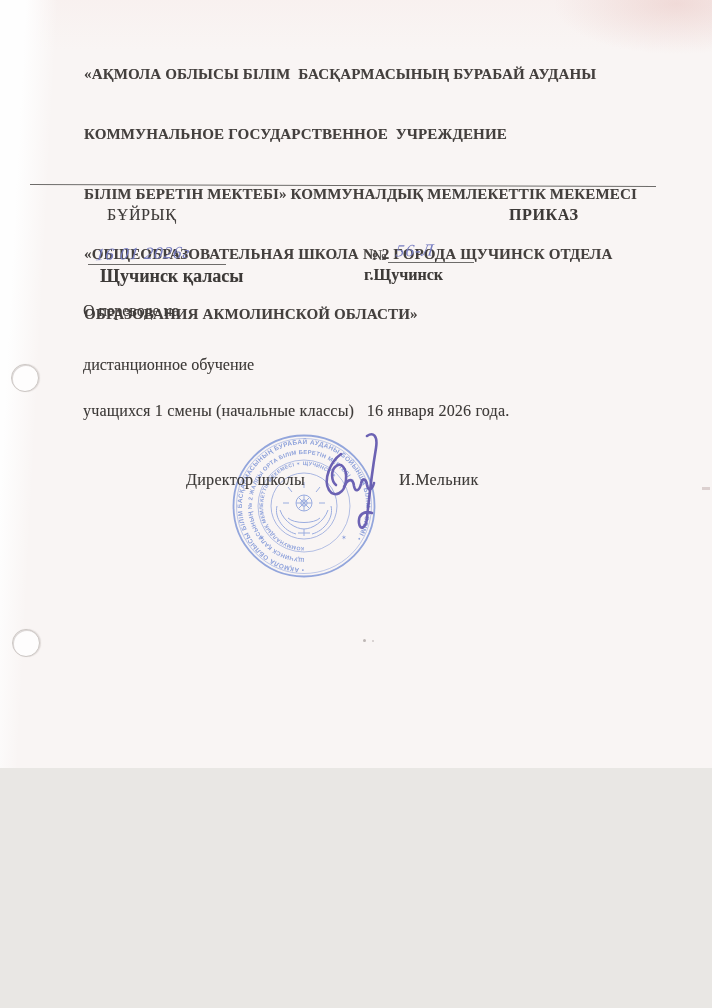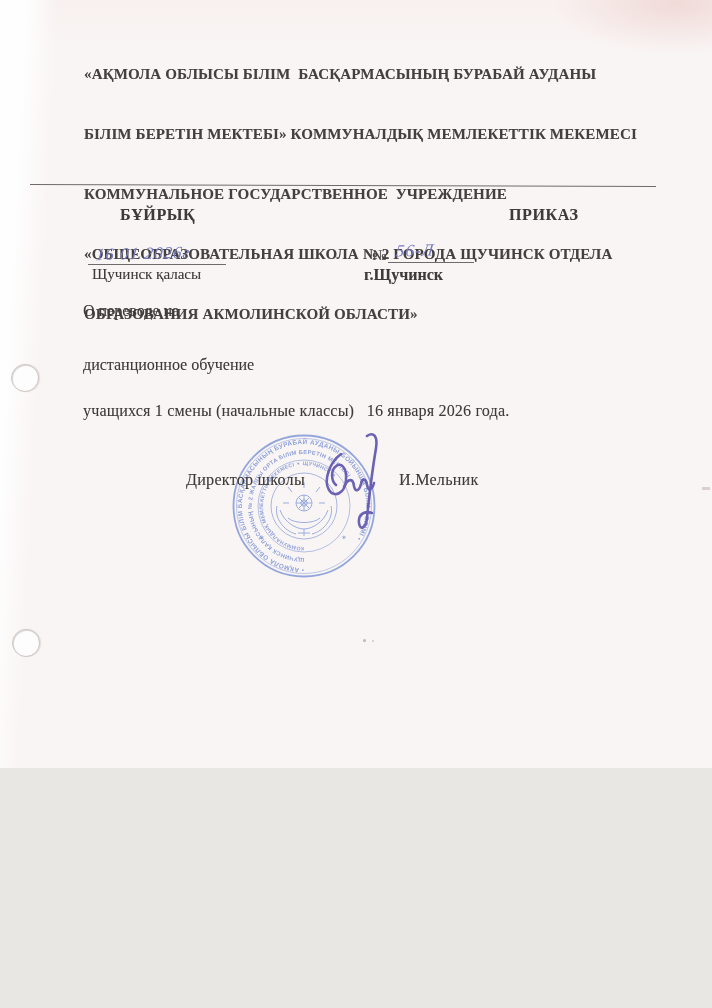--- a/index.html
+++ b/index.html
@@ -15,30 +15,30 @@
   }
   .abs{position:absolute;white-space:pre-wrap;}
   .t{text-shadow:0.3px 0.3px 0.6px rgba(72,66,63,.30);}
   .header{
     left:84px;top:24px;width:585px;
     font-size:15px;line-height:20px;font-weight:700;
     letter-spacing:.15px;color:#44403e;
   }
   .rule{left:30px;top:184px;width:626px;height:1.4px;background:#6e6c6a;
         transform:rotate(.18deg);transform-origin:left center;}
-  .order-kk{left:120px;top:206px;font-size:16px;font-weight:700;letter-spacing:.6px;}
+  .order-kk{left:107px;top:206px;font-size:16px;font-weight:400;letter-spacing:.6px;}
   .order-ru{left:509px;top:206px;font-size:16px;font-weight:700;letter-spacing:.6px;}
   .hw{font-style:italic;color:#767cc0;font-size:17px;letter-spacing:1px;
       transform:skewX(-8deg) rotate(-1.5deg);text-shadow:none;}
   .hw-date{left:96px;top:244px;}
   .hw-num{left:396px;top:241px;}
   .uline{height:1.2px;background:#6e6c6a;}
   .u-date{left:88px;top:264px;width:138px;}
   .u-num{left:388px;top:262px;width:86px;}
-  .city-kk{left:92px;top:266px;font-size:15px;}
+  .city-kk{left:100px;top:266px;font-size:18px;font-weight:bold;}
   .num-sign{left:372px;top:247px;font-size:15px;}
   .city-ru{left:364px;top:266px;font-size:16px;font-weight:bold;}
   .subj1{left:83px;top:302px;font-size:16px;}
   .subj2{left:83px;top:323px;font-size:16px;margin-top:33px;}
   .body1{left:125px;top:380px;font-size:16px;letter-spacing:.2px;}
   .body2{left:83px;top:402px;font-size:16px;letter-spacing:.2px;}
   .sig-title{left:186px;top:471px;font-size:16px;letter-spacing:.3px;}
   .sig-name{left:399px;top:471px;font-size:16px;letter-spacing:.3px;}
   .stamp{left:228px;top:430px;filter:blur(.35px);opacity:.95;}
   .signature{left:310px;top:428px;}
@@ -51,22 +51,22 @@
   .sp2{left:372px;top:640px;width:2px;height:2px;opacity:.4;}
   .edge-mark{left:702px;top:487px;width:8px;height:3px;background:rgba(165,140,138,.35);}
 </style>
 </head>
 <body>
 
 <div class="page">
 
   <div class="abs header t">
     <div>«АҚМОЛА ОБЛЫСЫ БІЛІМ  БАСҚАРМАСЫНЫҢ БУРАБАЙ АУДАНЫ</div>
+    <div>КОММУНАЛЬНОЕ ГОСУДАРСТВЕННОЕ  УЧРЕЖДЕНИЕ</div>
     <div>БІЛІМ БЕРЕТІН МЕКТЕБІ» КОММУНАЛДЫҚ МЕМЛЕКЕТТІК МЕКЕМЕСІ</div>
-    <div>КОММУНАЛЬНОЕ ГОСУДАРСТВЕННОЕ  УЧРЕЖДЕНИЕ</div>
     <div>«ОБЩЕОБРАЗОВАТЕЛЬНАЯ ШКОЛА № 2 ГОРОДА ЩУЧИНСК ОТДЕЛА</div>
     <div>ОБРАЗОВАНИЯ АКМОЛИНСКОЙ ОБЛАСТИ»</div>
   </div>
 
   <div class="abs rule"></div>
 
   <div class="abs order-kk t">БҰЙРЫҚ</div>
   <div class="abs order-ru t">ПРИКАЗ</div>
 
   <div class="abs hw hw-date">16 01 2026г</div>

